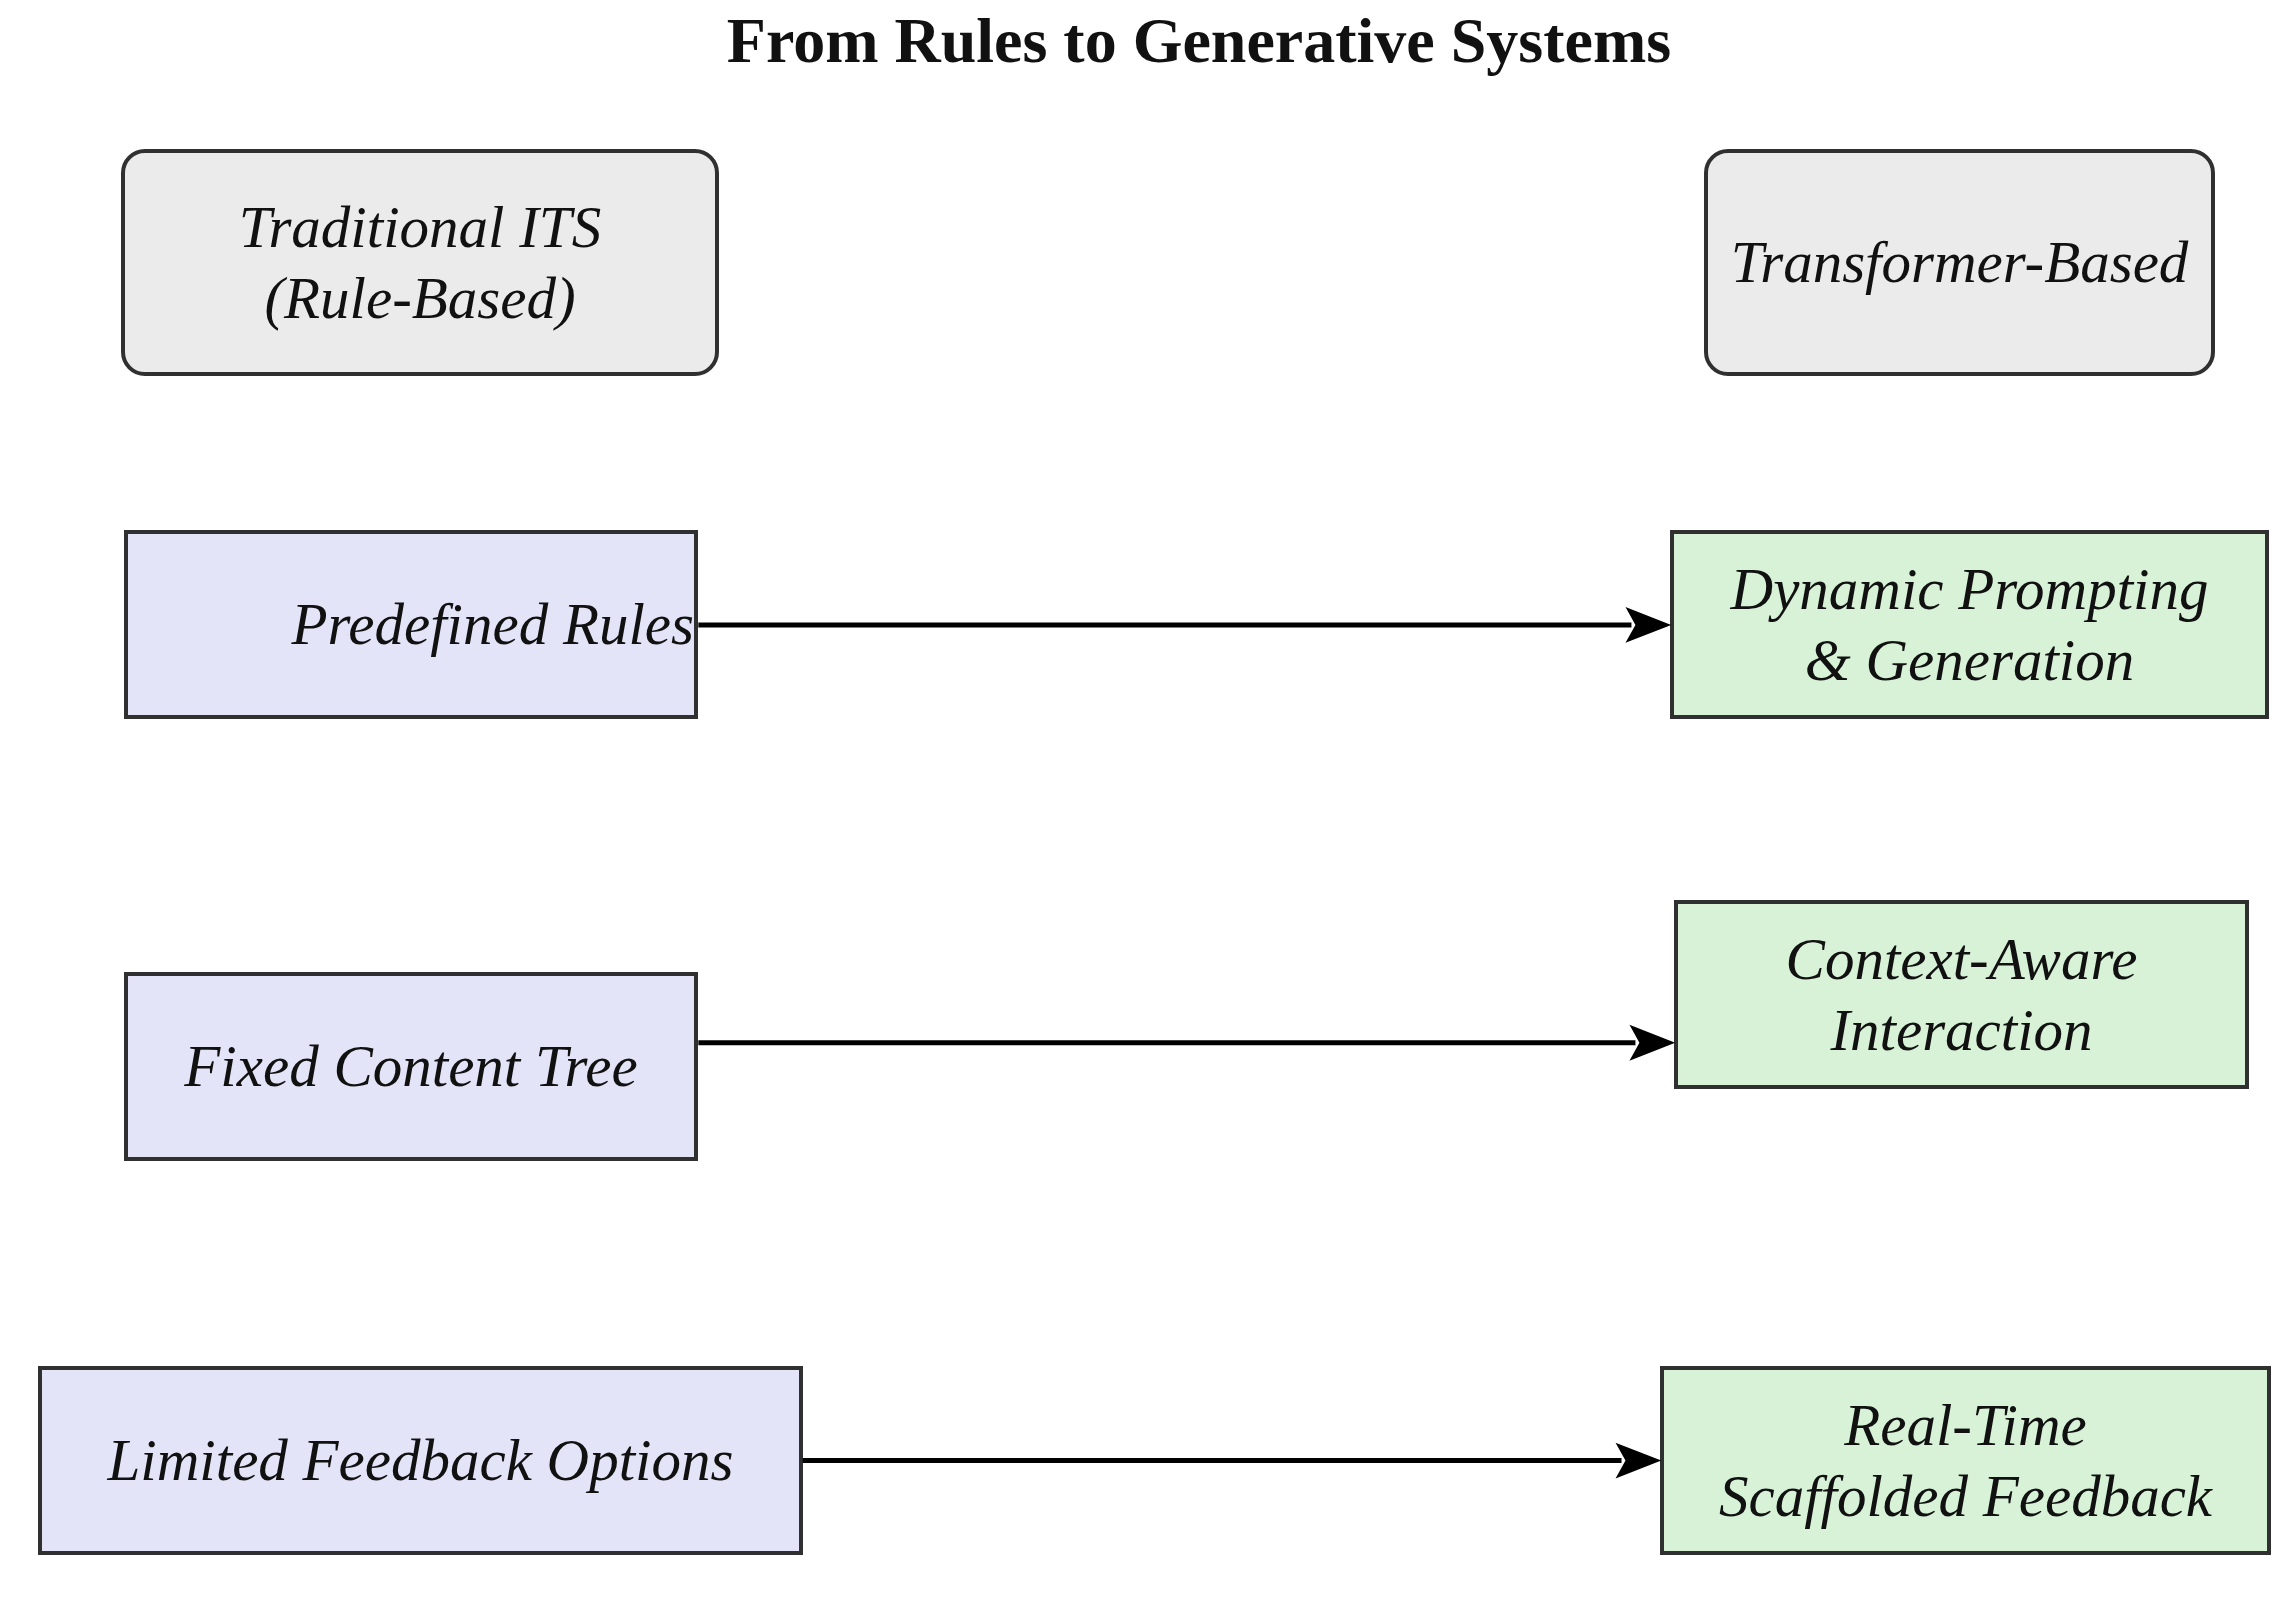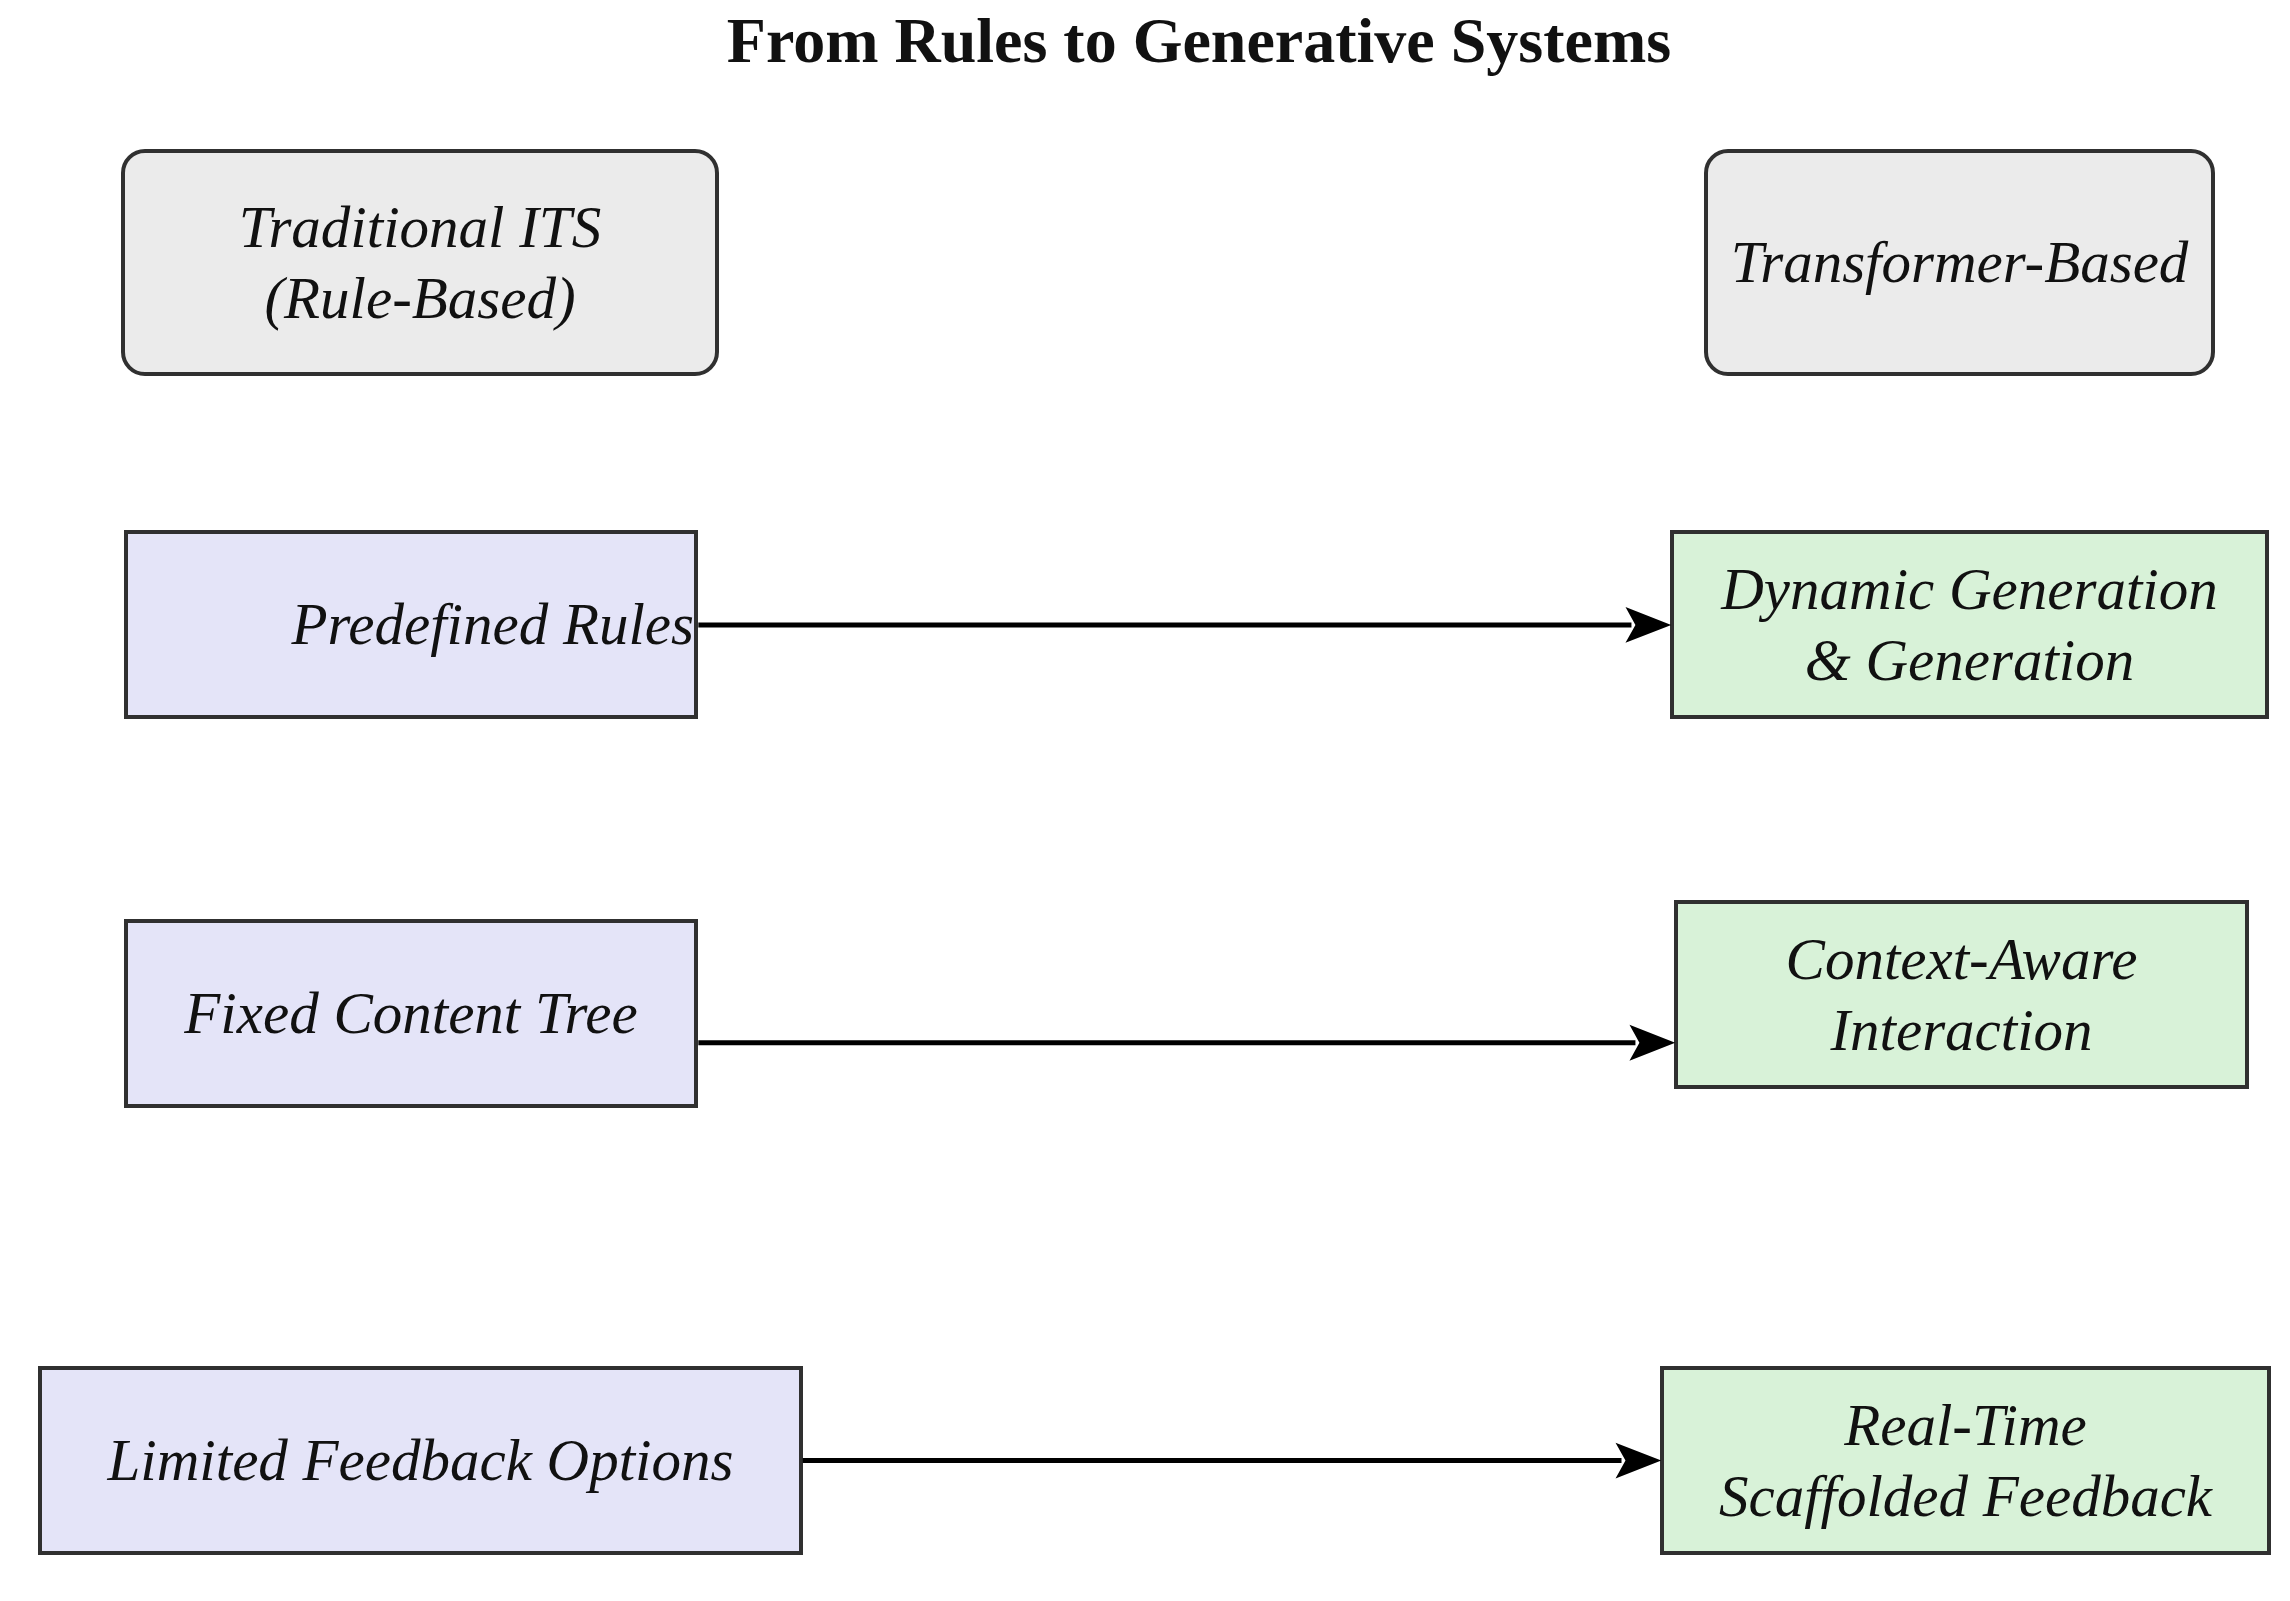--- a/index.html
+++ b/index.html
@@ -48,21 +48,21 @@
   .header-box {
     background: var(--header-fill);
     border-radius: 24px;
   }
   .header-left  { left: 121px;  top: 149px; width: 598px; height: 227px; }
   .header-right { left: 1664px; top: 149px; width: 511px; height: 227px; margin-left: 40px; }
   .left-box  { background: var(--traditional-fill); }
   .right-box { background: var(--llm-fill); }
   .row1-left  { left: 124px;  top: 530px;  width: 574px; height: 189px; align-items: flex-end; }
   .row1-right { left: 1670px; top: 530px;  width: 599px; height: 189px; }
-  .row2-left  { left: 124px;  top: 919px;  width: 574px; height: 189px; }
+  .row2-left  { left: 124px;  top: 972px;  width: 574px; height: 189px; }
   .row2-right { left: 1674px; top: 900px;  width: 575px; height: 189px; }
   .row3-left  { left: 38px;   top: 1366px; width: 765px; height: 189px; }
   .row3-right { left: 1660px; top: 1366px; width: 611px; height: 189px; }
   .arrows {
     position: absolute;
     inset: 0;
     width: 2290px;
     height: 1602px;
     pointer-events: none;
   }
@@ -82,21 +82,21 @@
   </div>
 
   <div class="box header-box header-right">
     <span>Transformer-Based</span>
   </div>
 
   <div class="box left-box row1-left">
     <span>Predefined Rules</span>
   </div>
   <div class="box right-box row1-right">
-    <span>Dynamic Generation</span>
+    <span>Dynamic Prompting</span>
     <span>&amp; Generation</span>
   </div>
 
   <div class="box left-box row2-left">
     <span>Fixed Content Tree</span>
   </div>
   <div class="box right-box row2-right">
     <span>Context-Aware</span>
     <span>Interaction</span>
   </div>

